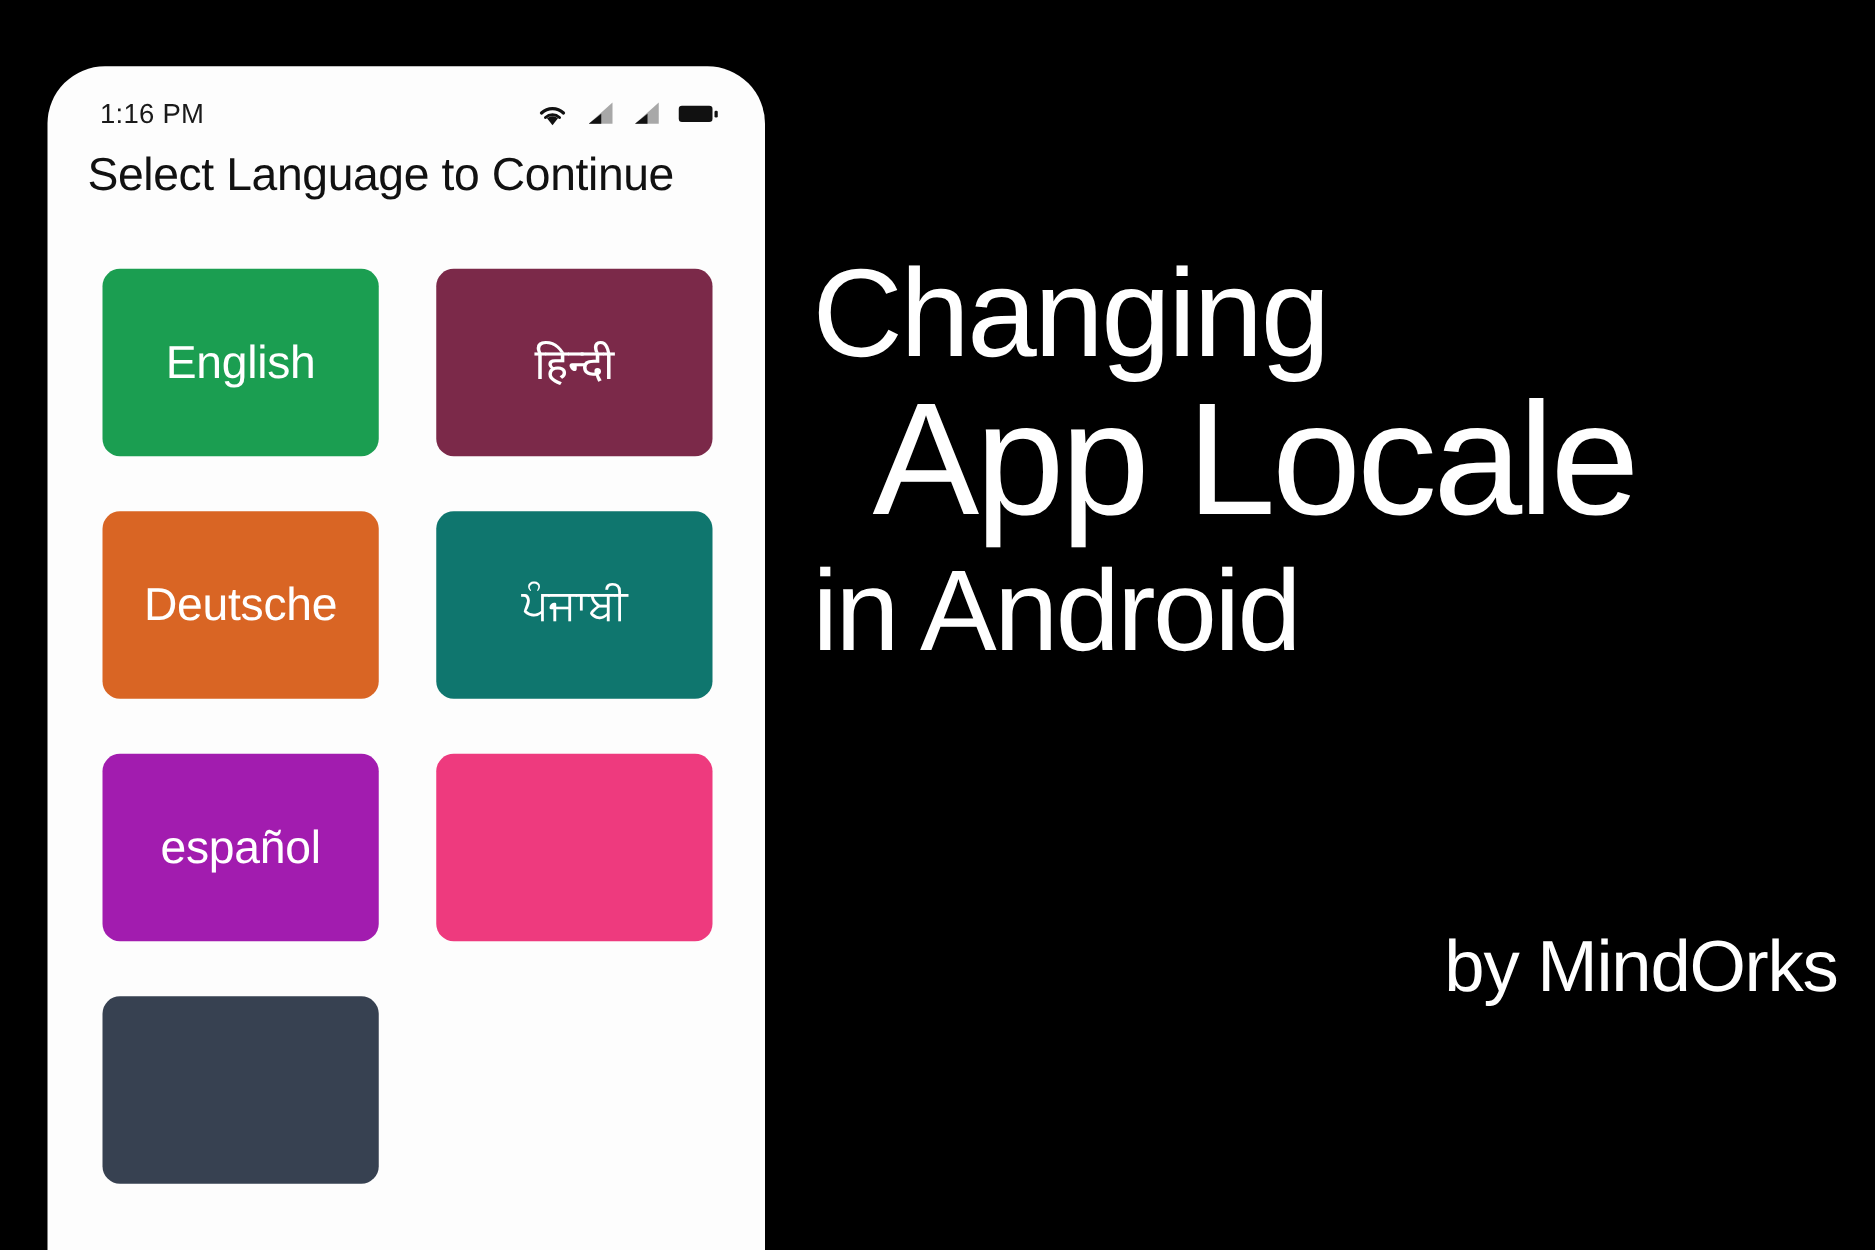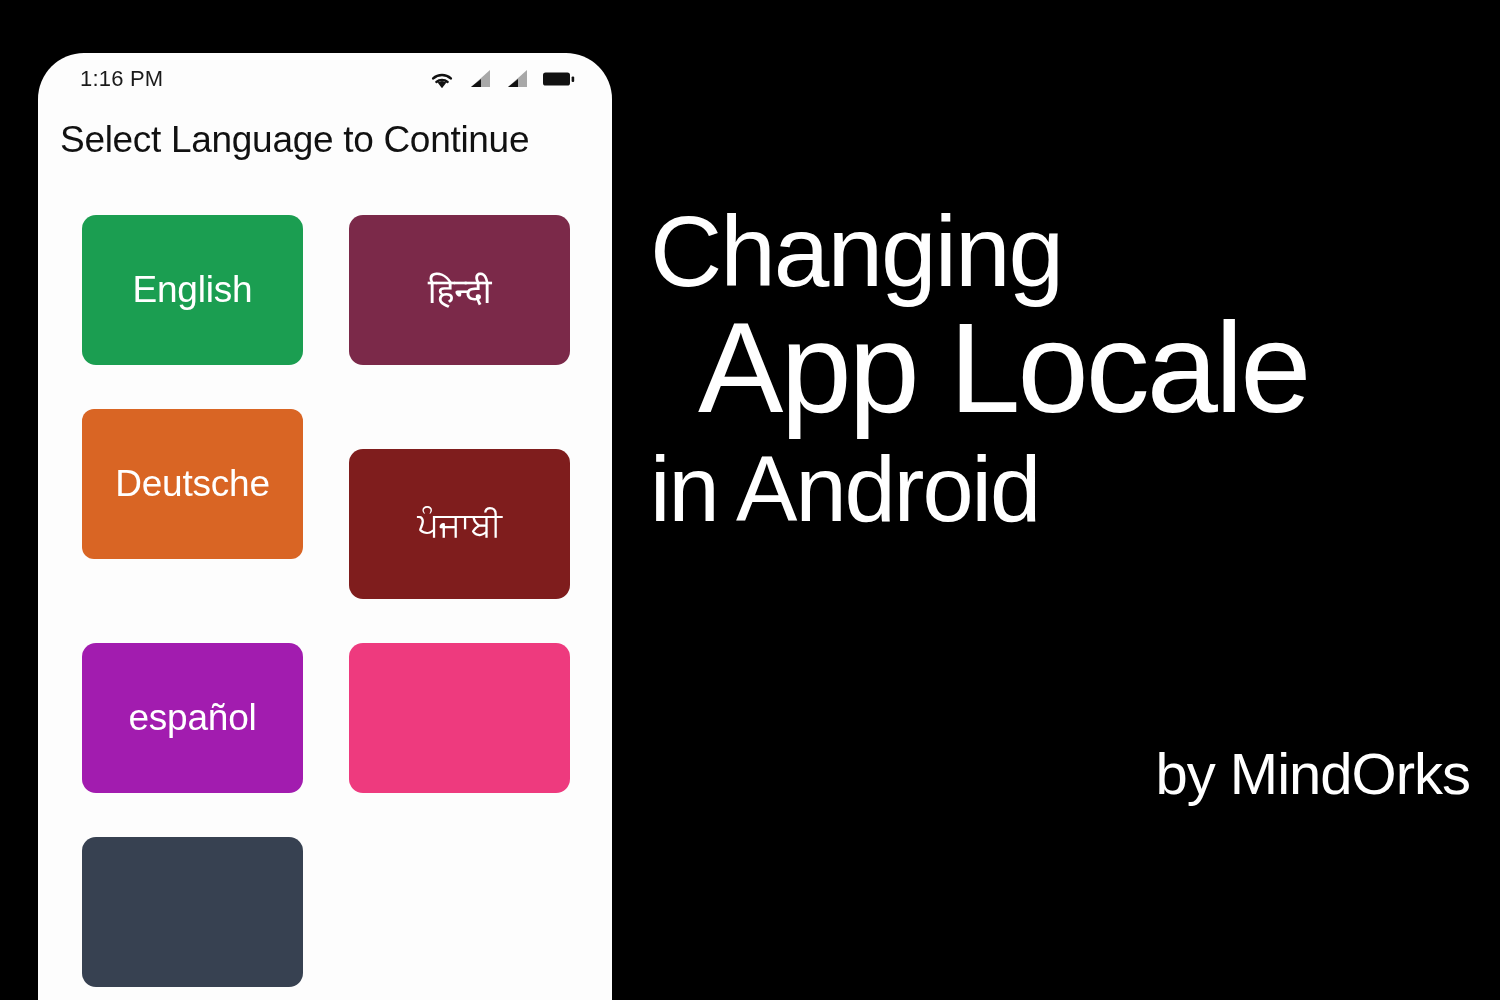--- a/index.html
+++ b/index.html
@@ -25,21 +25,21 @@
     height: 960px;
     background: #FDFDFD;
     border-top-left-radius: 46px;
     border-top-right-radius: 46px;
     overflow: hidden;
   }
 
   .status-bar {
     position: absolute;
     left: 0;
-    top: 0;
+    top: 12px;
     width: 100%;
     height: 52px;
     display: flex;
     align-items: center;
     justify-content: space-between;
     padding: 0 36px 0 42px;
     box-sizing: border-box;
   }
   .status-time {
     font-size: 22px;
@@ -49,21 +49,21 @@
   }
   .status-icons {
     display: flex;
     align-items: center;
     gap: 13px;
   }
   .status-icons svg { display: block; }
 
   .screen-title {
     position: absolute;
-    left: 22px;
+    left: 32px;
     top: 66px;
     font-size: 37px;
     color: #111111;
     letter-spacing: -0.3px;
     white-space: nowrap;
     font-family: "Liberation Sans", sans-serif;
   }
 
   .lang-grid {
     position: absolute;
@@ -174,22 +174,22 @@
         </svg>
       </span>
     </span>
   </div>
 
   <div class="screen-title">Select Language to Continue</div>
 
   <div class="lang-grid">
     <div class="lang-tile" style="background-color: rgb(27, 158, 81);">English</div>
     <div class="lang-tile indic" style="background-color: rgb(123, 41, 73);">हिन्दी</div>
-    <div class="lang-tile" style="background-color: rgb(217, 101, 36); border-radius: 12px;">Deutsche</div>
-    <div class="lang-tile indic" style="background-color: #7f1d1d; margin-top: 40px;">ਪੰਜਾਬੀ</div>
+    <div class="lang-tile" style="background-color: rgb(217, 101, 36);">Deutsche</div>
+    <div class="lang-tile indic" style="background-color: #0f766e;">ਪੰਜਾਬੀ</div>
     <div class="lang-tile" style="background-color: #a21caf;">español</div>
     <div class="lang-tile" style="background-color: rgb(238, 58, 126);"></div>
     <div class="lang-tile" style="background-color: rgb(55, 65, 81);"></div>
   </div>
 
 </div>
 
 <div class="title-block">
   <div class="title-line-1">Changing</div>
   <div class="title-line-2">App Locale</div>

